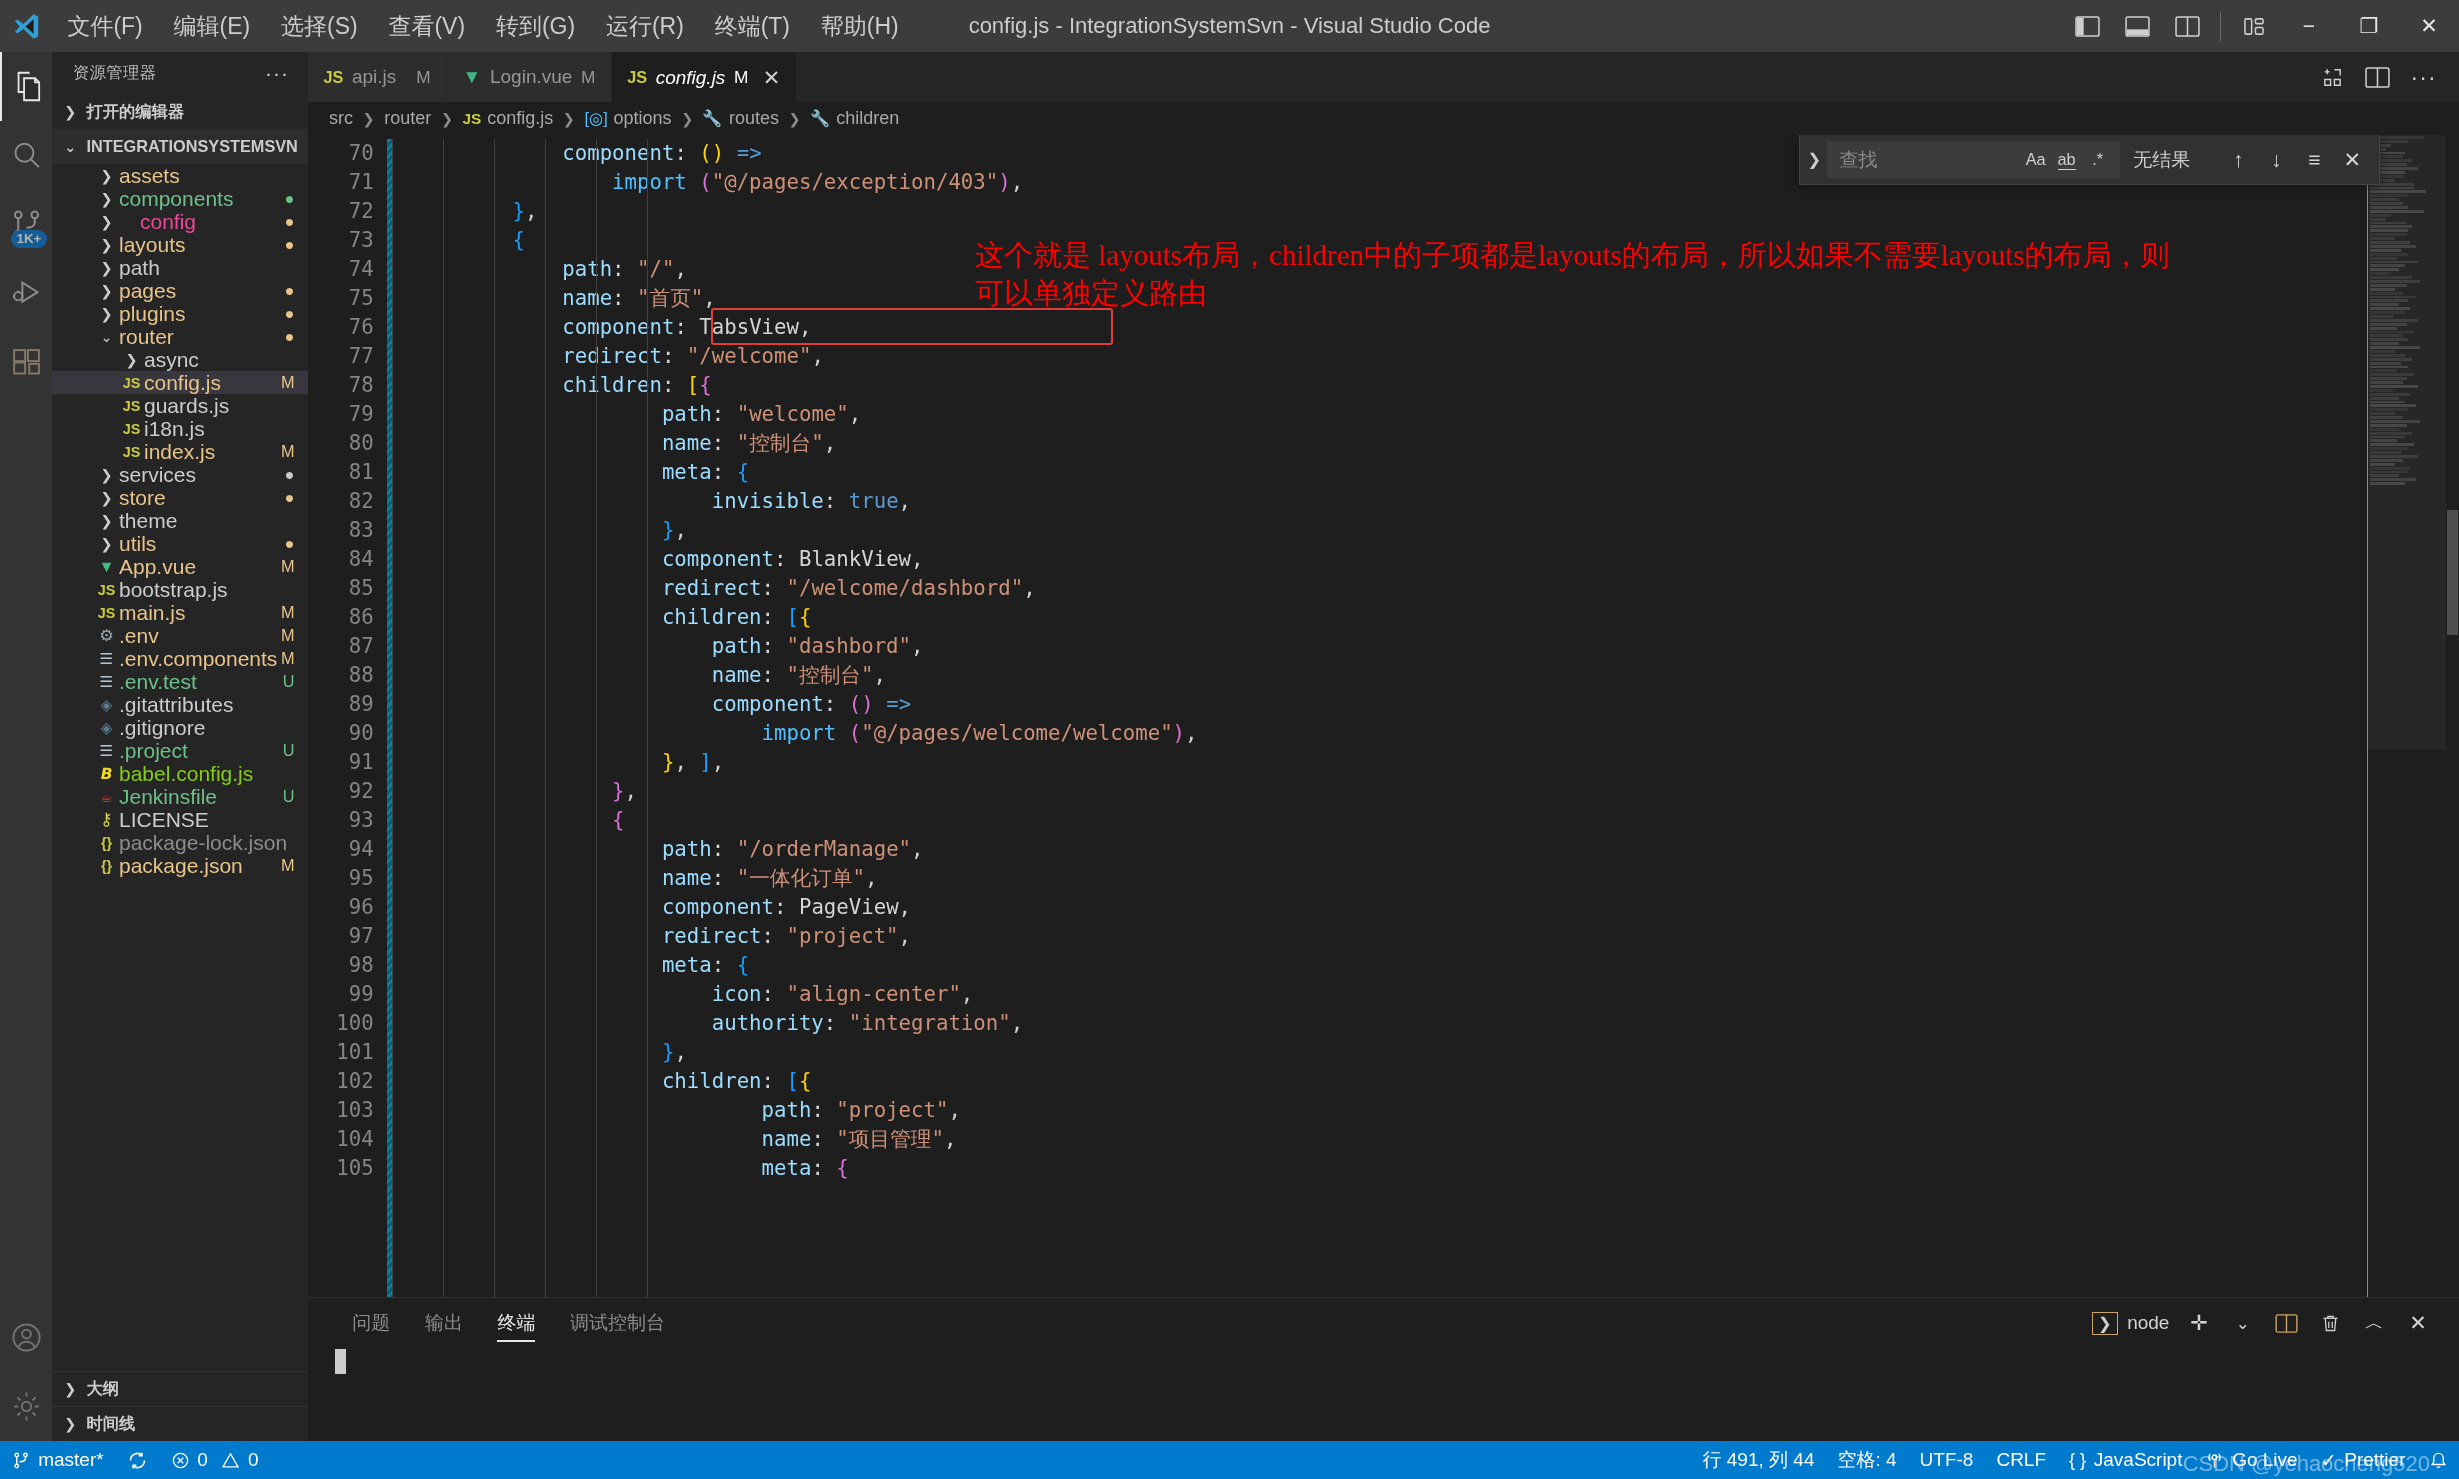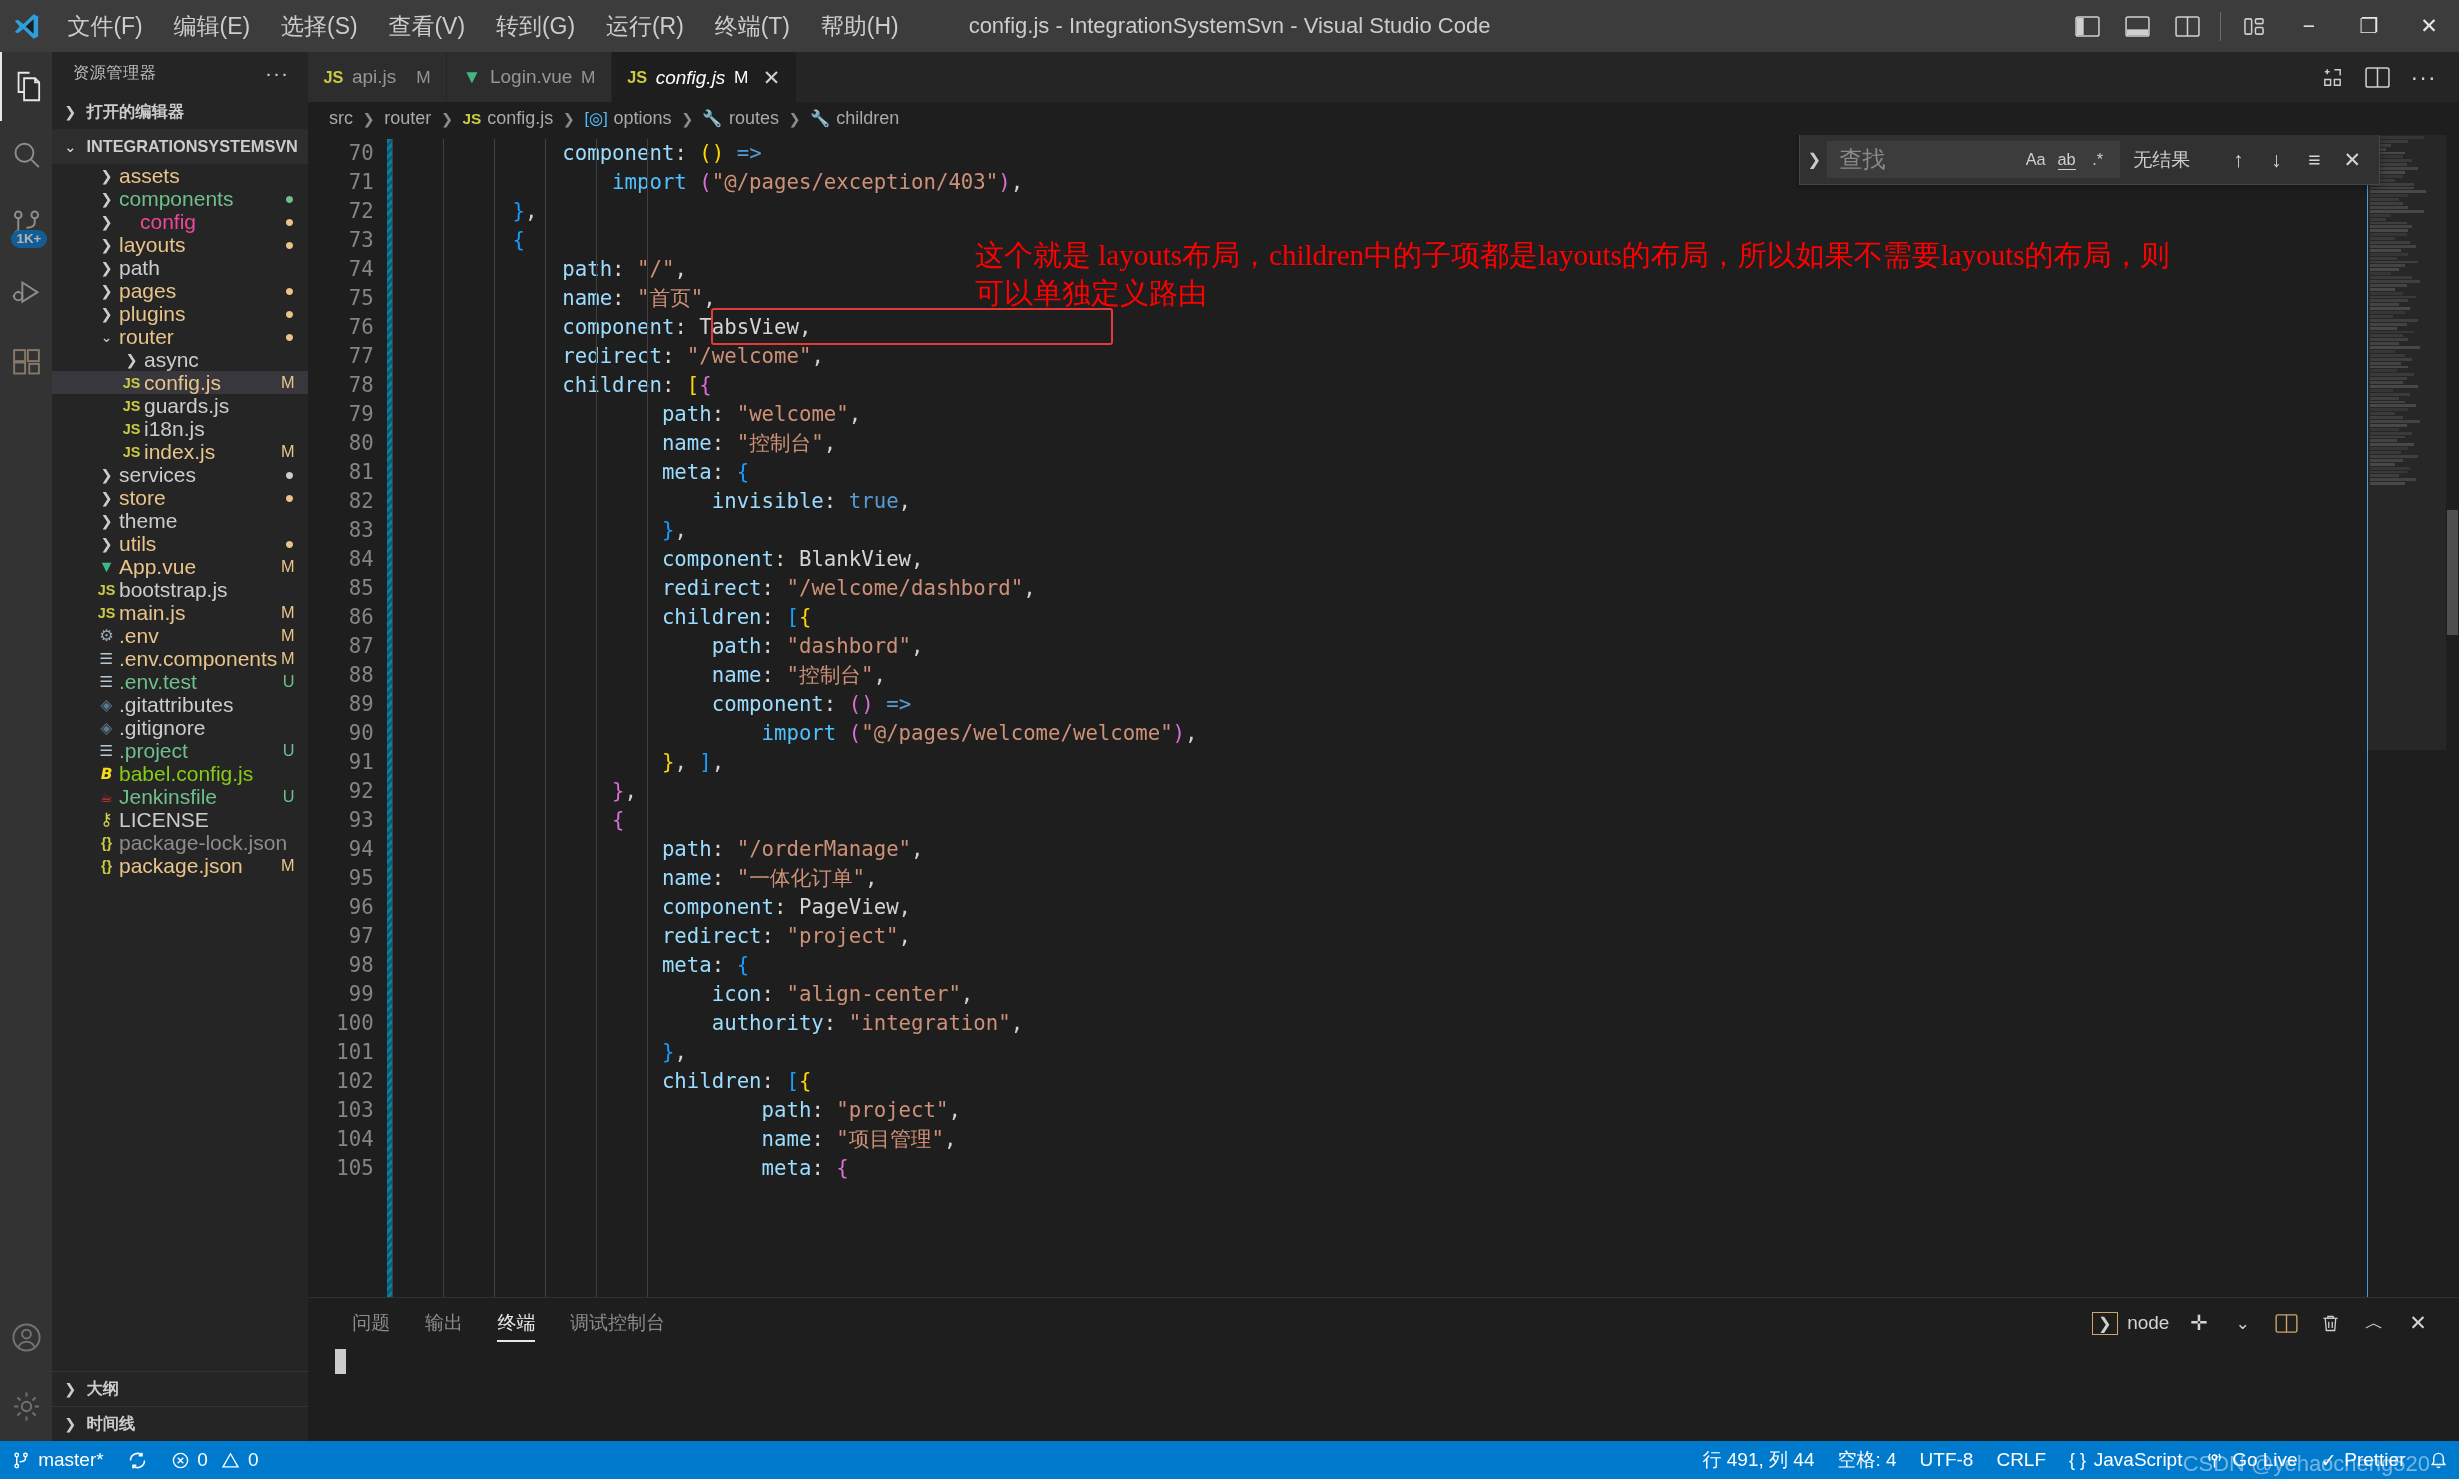--- a/index.html
+++ b/index.html
@@ -113,21 +113,21 @@
   }
 
   
   .find-widget {
     position: absolute; top: 0px; right: 79px; height: 50px; background: #313131;
     border: 1px solid #454545; border-top: none; display: flex; align-items: center;
     padding: 0 7.7px 0 1.9px; box-shadow: 0 1.9px 7.7px rgba(0,0,0,.36); z-index: 9;
   }
   .fw-toggle { width: 25px; display:flex; align-items:center; justify-content:center; color:#cccccc; font-size: 16.3px; }
   .fw-inputbox { display:flex; align-items:center; background: #3c3c3c; border:1px solid #3c3c3c; height: 37px; width: 293px; padding: 0 5.8px 0 11.5px; }
-  .fw-input { flex:1; color:#8a8a8a; font-size:23px; }
+  .fw-input { flex:1; color:#8a8a8a; font-size:19px; }
   .fw-opt { width: 31px; height: 29px; display:flex; align-items:center; justify-content:center; color:#cfcfcf; font-size:16.3px; }
   .fw-status { margin-left: 13.4px; font-size: 19px; color: #cccccc; min-width: 86px; }
   .fw-btn { width: 38px; height: 38px; display:flex; align-items:center; justify-content:center; color:#d4d4d4; font-size: 21px; }
 
   
   .minimap { position: absolute; top: 0; right: 13.4px; bottom: 0; width: 79px; background: #1e1e1e; overflow: hidden; }
   .mm-line { height: 2.9px; margin: 1px 0 1px 3.8px; background: #5a5a5a; opacity: .55; }
   .mm-slider { position:absolute; left:0; right:0; top:0; height: 615px; background: rgba(255,255,255,.045); }
   .mm-border { position:absolute; left:0; top:0; bottom:0; width:1px; background:#3a9fd6; }
   .scrollbar-v { position:absolute; right:0; top:0; width:13.4px; bottom:0; background: transparent; }

